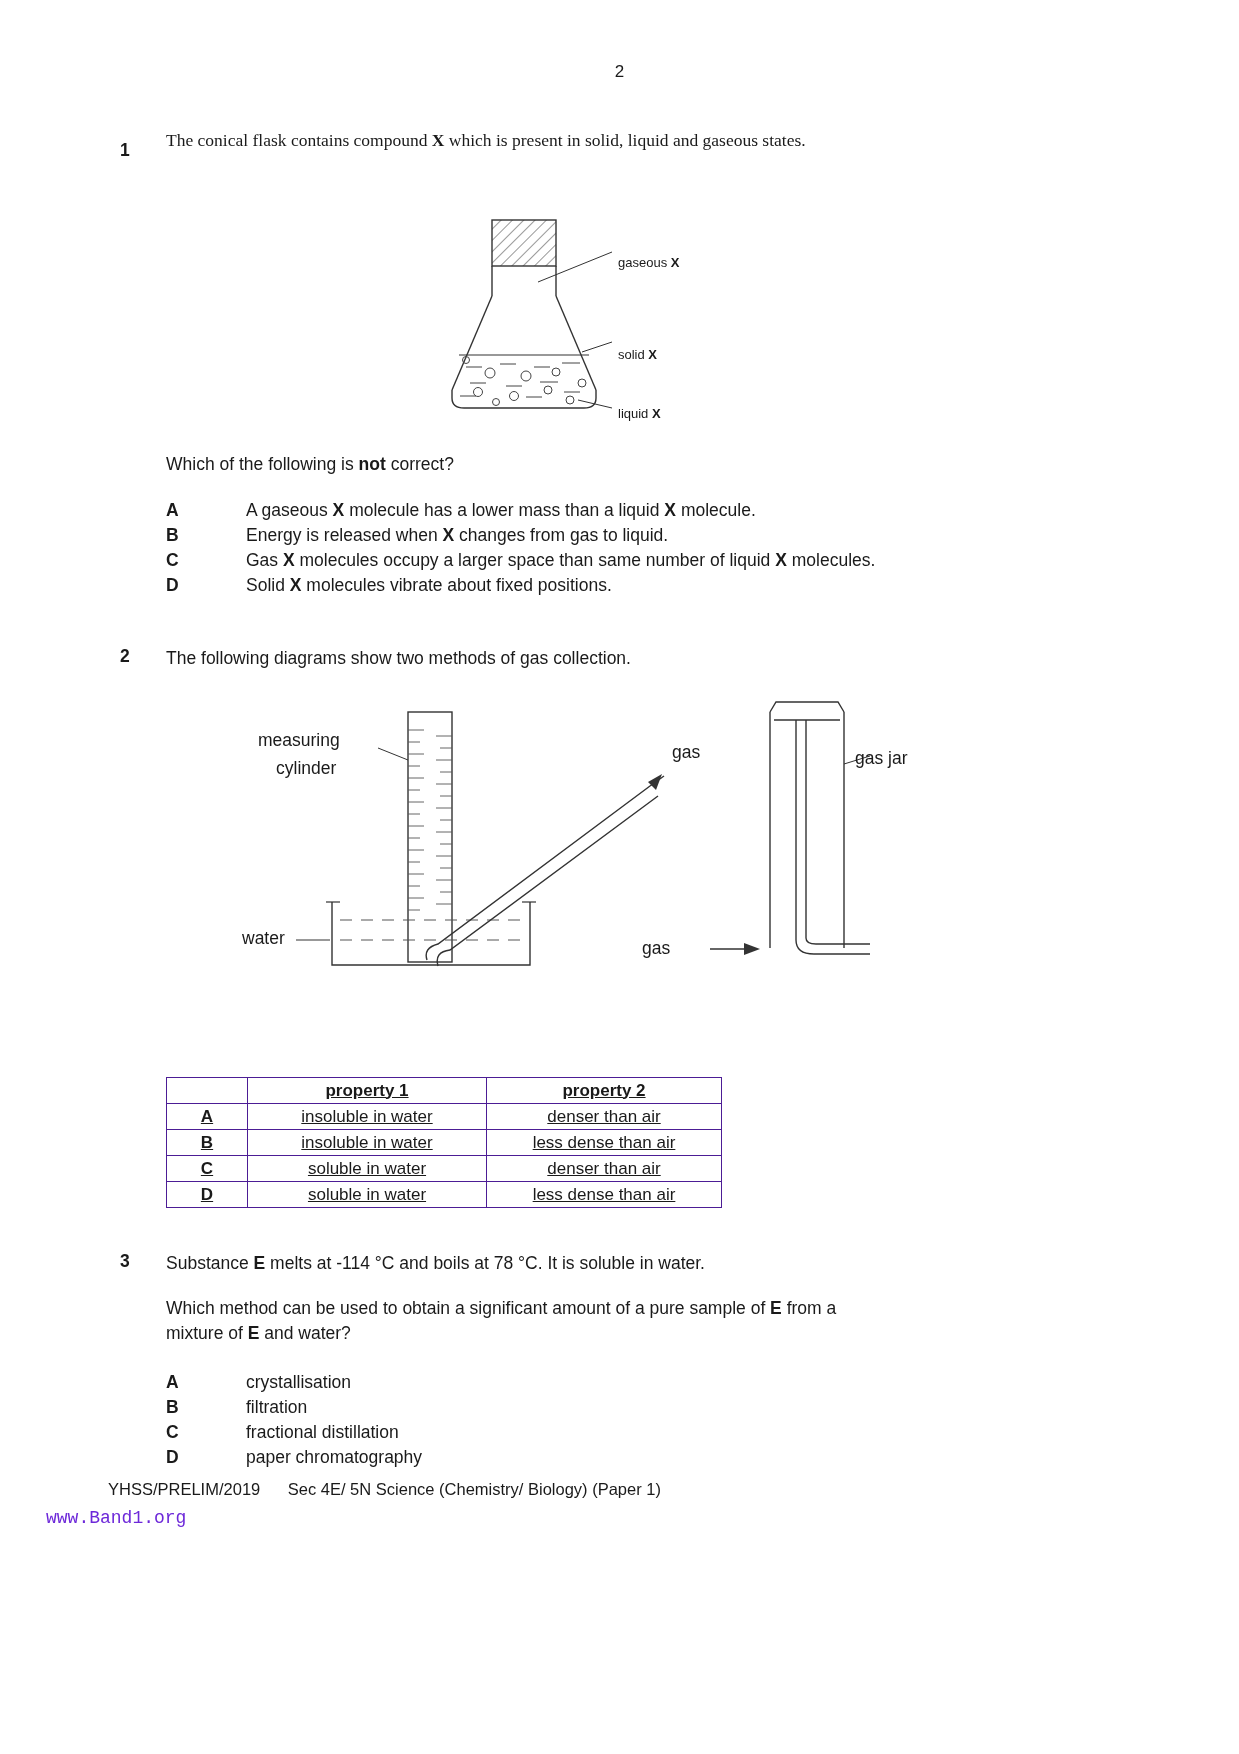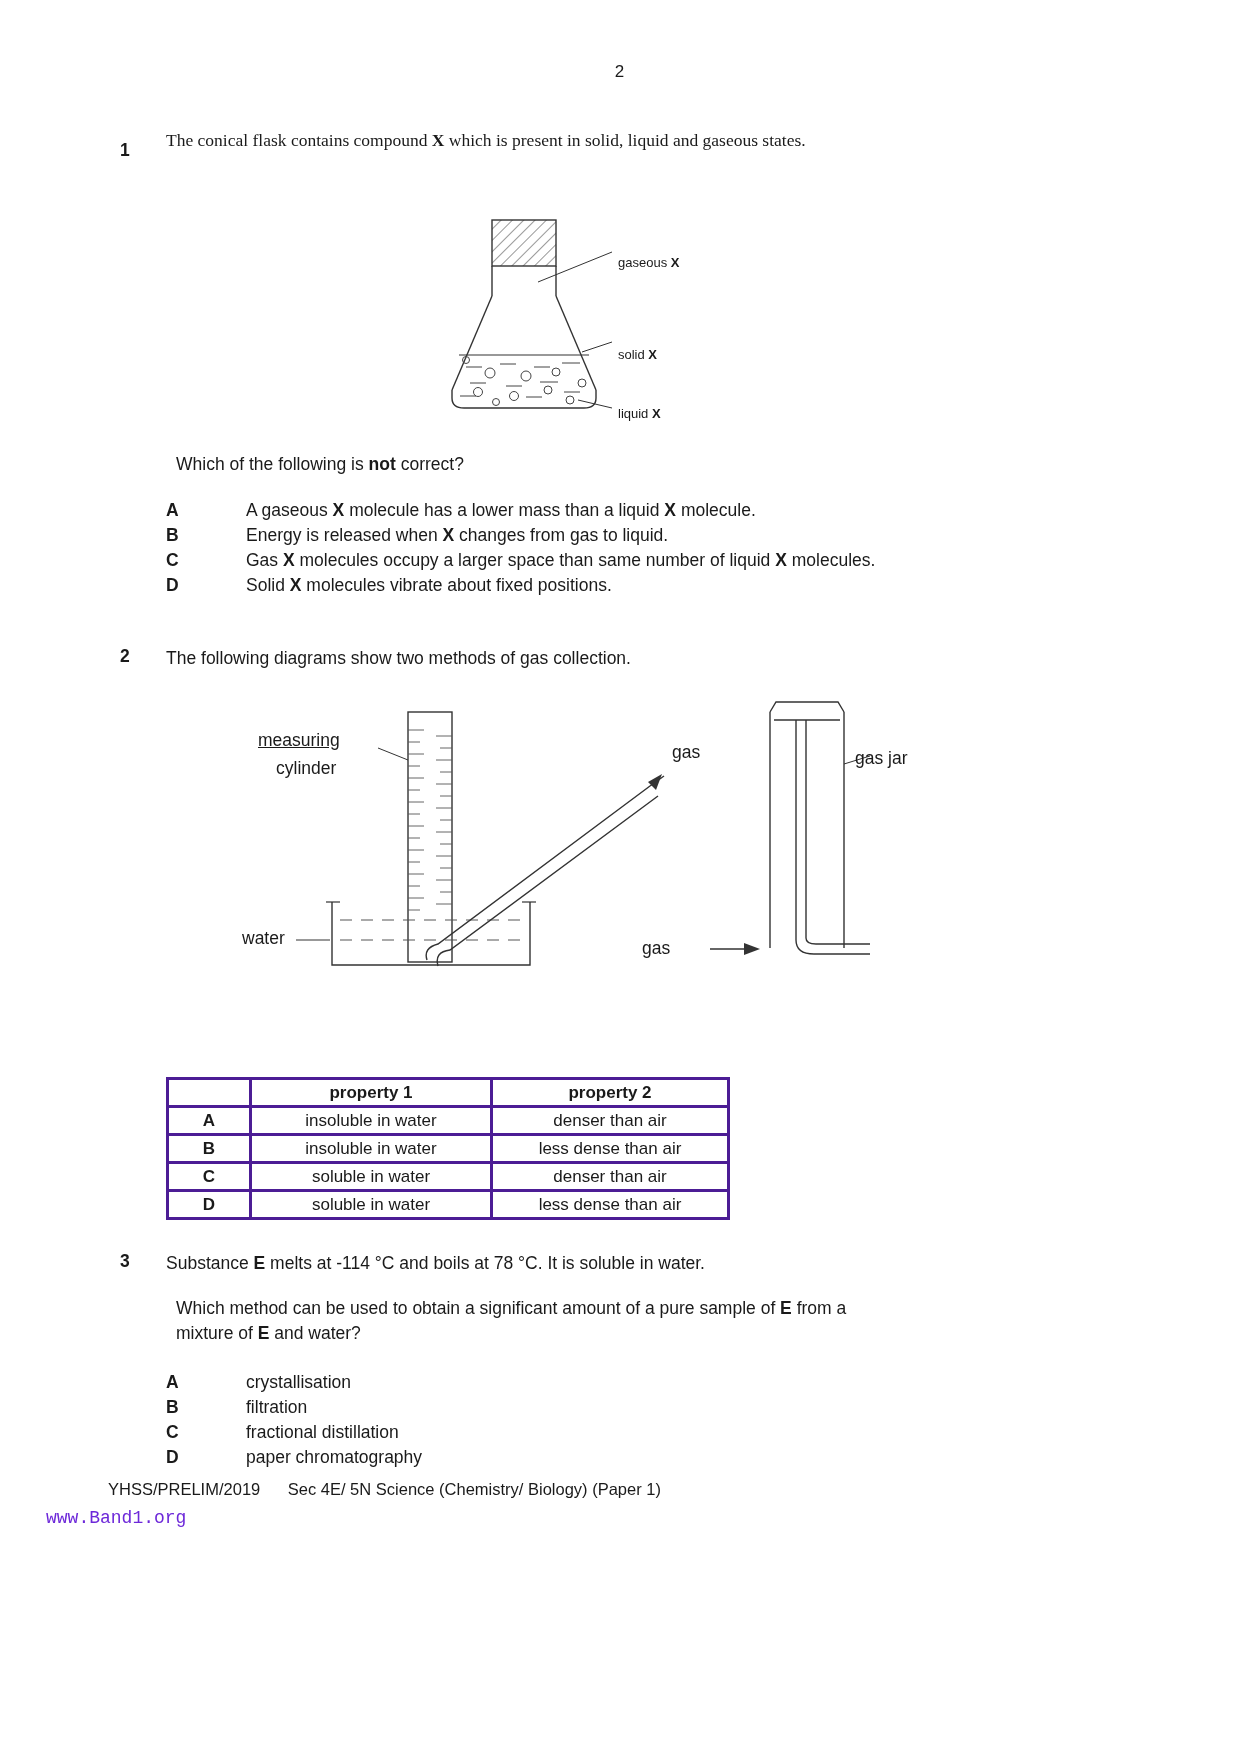--- a/index.html
+++ b/index.html
@@ -42,21 +42,21 @@
   }
   .q-stem {
     position: absolute;
     left: 166px;
     width: 880px;
     font-size: 17.5px;
     line-height: 1.45;
   }
   .q-sub {
     position: absolute;
-    left: 176px;
+    left: 166px;
     width: 900px;
     font-size: 17.5px;
     line-height: 1.45;
   }
   .opts {
     position: absolute;
     left: 166px;
     width: 900px;
     font-size: 17.5px;
   }
@@ -107,25 +107,26 @@
 
   
   #prop-table {
     position: absolute;
     left: 166px;
     top: 1077px;
     border-collapse: collapse;
     font-size: 17px;
   }
   #prop-table td, #prop-table th {
-    border: 3px solid #4c1d95;
+    border: 1px solid #4c1d95;
     padding: 1px 8px;
     text-align: center;
     font-weight: normal;
     height: 23px;
+    text-decoration: underline;
   }
   #prop-table th { font-weight: bold; }
   #prop-table .rowlbl { font-weight: bold; width: 64px; }
   #prop-table .c1 { width: 222px; }
   #prop-table .c2 { width: 218px; }
 
   
   .footer {
     position: absolute;
     left: 108px;
@@ -306,21 +307,21 @@
         <polygon points="534,253 550,259 534,265" fill="#333" stroke="none"></polygon>
       </g>
 
       <g stroke="#333" stroke-width="1" fill="none">
         <line x1="168" y1="58" x2="198" y2="70"></line>
         <line x1="86" y1="250" x2="120" y2="250"></line>
         <line x1="660" y1="66" x2="634" y2="74"></line>
       </g>
     </svg>
 
-    <div class="label" style="left:48px; top:40px;text-decoration:underline;">measuring</div>
+    <div class="label" style="left:48px; top:40px;">measuring</div>
     <div class="label" style="left:66px; top:68px;">cylinder</div>
     <div class="label" style="left:32px; top:238px;">water</div>
     <div class="label" style="left:462px; top:52px;">gas</div>
     <div class="label" style="left:645px; top:58px;">gas jar</div>
     <div class="label" style="left:432px; top:248px;">gas</div>
   </div>
 
 
   <table id="prop-table">
     <thead>

